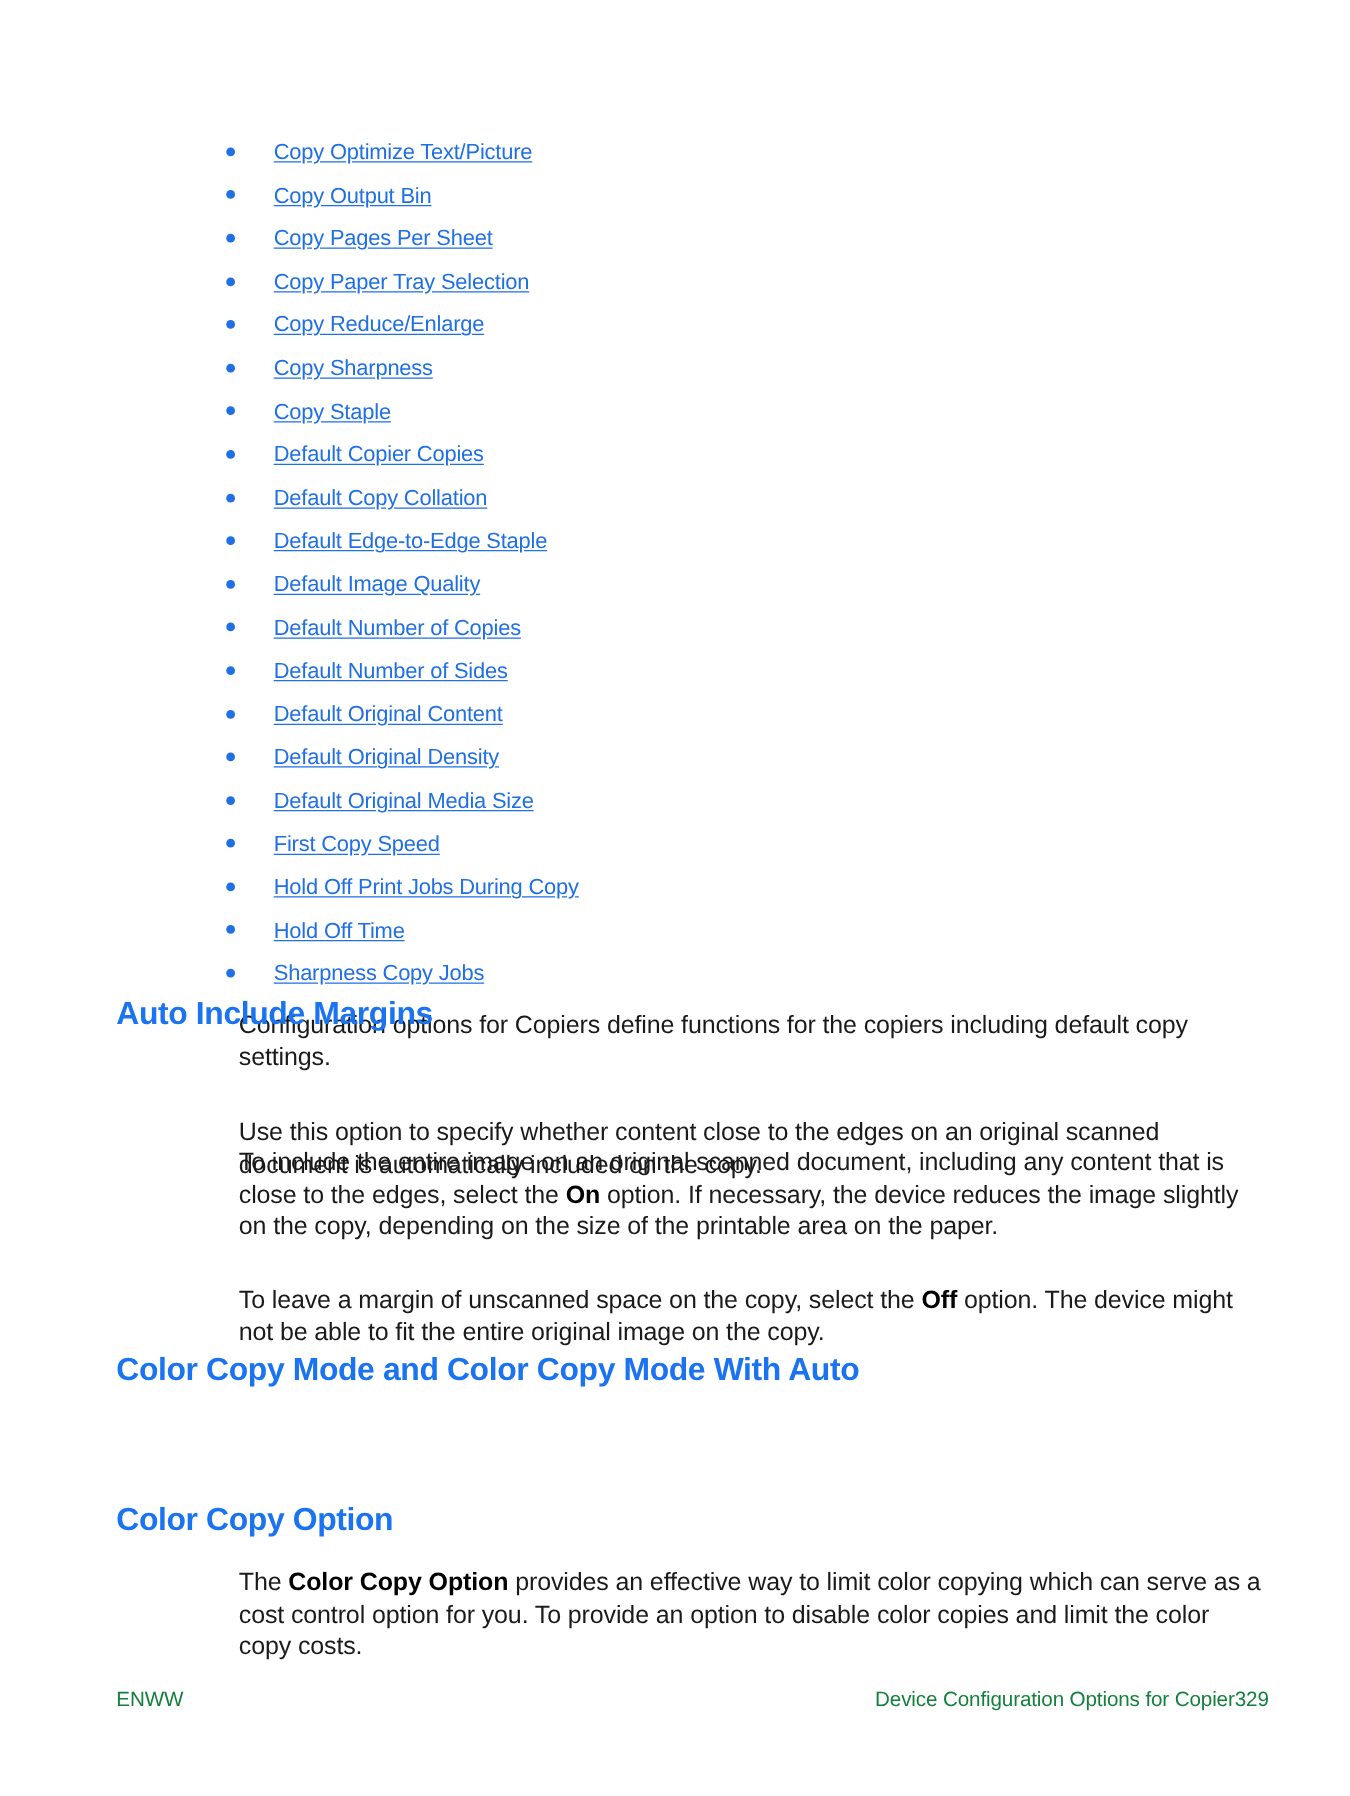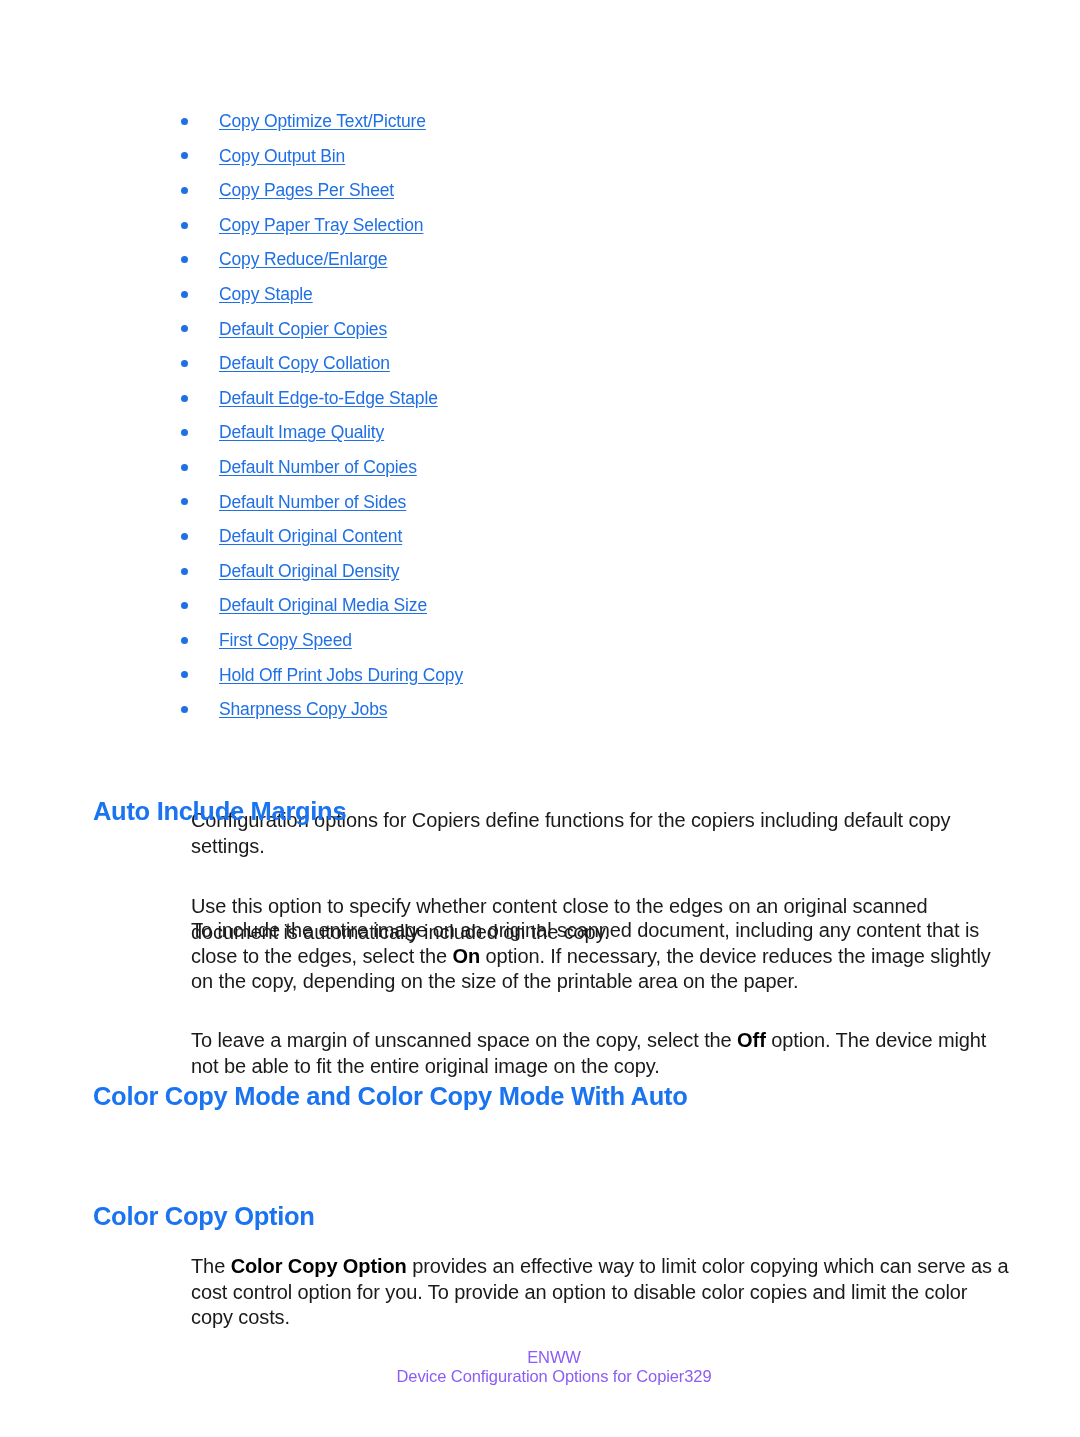--- a/index.html
+++ b/index.html
@@ -94,52 +94,53 @@
   .footer {
     position: absolute;
     left: 93px;
     right: 65px;
     top: 1348px;
     height: 24px;
     display: flex;
     align-items: center;
     justify-content: space-between;
     font-size: 16.5px;
-    color: #8b5cf6;
+    color: #15803d;
     letter-spacing: -0.1px;
-    flex-direction: column;
   }
   .footer-right {
     display: flex;
     align-items: center;
   }
 </style>
 </head>
 <body>
 
 <div class="page">
 
   <ul class="link-list" id="link-list">
       <li class="link-item"><span class="link-bullet"></span><span class="doc-link">Copy Optimize Text/Picture</span></li>
       <li class="link-item"><span class="link-bullet"></span><span class="doc-link">Copy Output Bin</span></li>
       <li class="link-item"><span class="link-bullet"></span><span class="doc-link">Copy Pages Per Sheet</span></li>
       <li class="link-item"><span class="link-bullet"></span><span class="doc-link">Copy Paper Tray Selection</span></li>
       <li class="link-item"><span class="link-bullet"></span><span class="doc-link">Copy Reduce/Enlarge</span></li>
+      <li class="link-item"><span class="link-bullet"></span><span class="doc-link">Copy Sharpness</span></li>
       <li class="link-item"><span class="link-bullet"></span><span class="doc-link">Copy Staple</span></li>
       <li class="link-item"><span class="link-bullet"></span><span class="doc-link">Default Copier Copies</span></li>
       <li class="link-item"><span class="link-bullet"></span><span class="doc-link">Default Copy Collation</span></li>
       <li class="link-item"><span class="link-bullet"></span><span class="doc-link">Default Edge-to-Edge Staple</span></li>
       <li class="link-item"><span class="link-bullet"></span><span class="doc-link">Default Image Quality</span></li>
       <li class="link-item"><span class="link-bullet"></span><span class="doc-link">Default Number of Copies</span></li>
       <li class="link-item"><span class="link-bullet"></span><span class="doc-link">Default Number of Sides</span></li>
       <li class="link-item"><span class="link-bullet"></span><span class="doc-link">Default Original Content</span></li>
       <li class="link-item"><span class="link-bullet"></span><span class="doc-link">Default Original Density</span></li>
       <li class="link-item"><span class="link-bullet"></span><span class="doc-link">Default Original Media Size</span></li>
       <li class="link-item"><span class="link-bullet"></span><span class="doc-link">First Copy Speed</span></li>
       <li class="link-item"><span class="link-bullet"></span><span class="doc-link">Hold Off Print Jobs During Copy</span></li>
+      <li class="link-item"><span class="link-bullet"></span><span class="doc-link">Hold Off Time</span></li>
       <li class="link-item"><span class="link-bullet"></span><span class="doc-link">Sharpness Copy Jobs</span></li>
     </ul>
 
   <p class="body-p" style="top:798px;">Configuration options for Copiers define functions for the copiers including default copy settings.</p>
 
   <h2 class="h2" style="top:796px;">Auto Include Margins</h2>
 
   <p class="body-p" style="top:884px;">Use this option to specify whether content close to the edges on an original scanned document is automatically included on the copy.</p>
 
   <p class="body-p" style="top:908px;">

